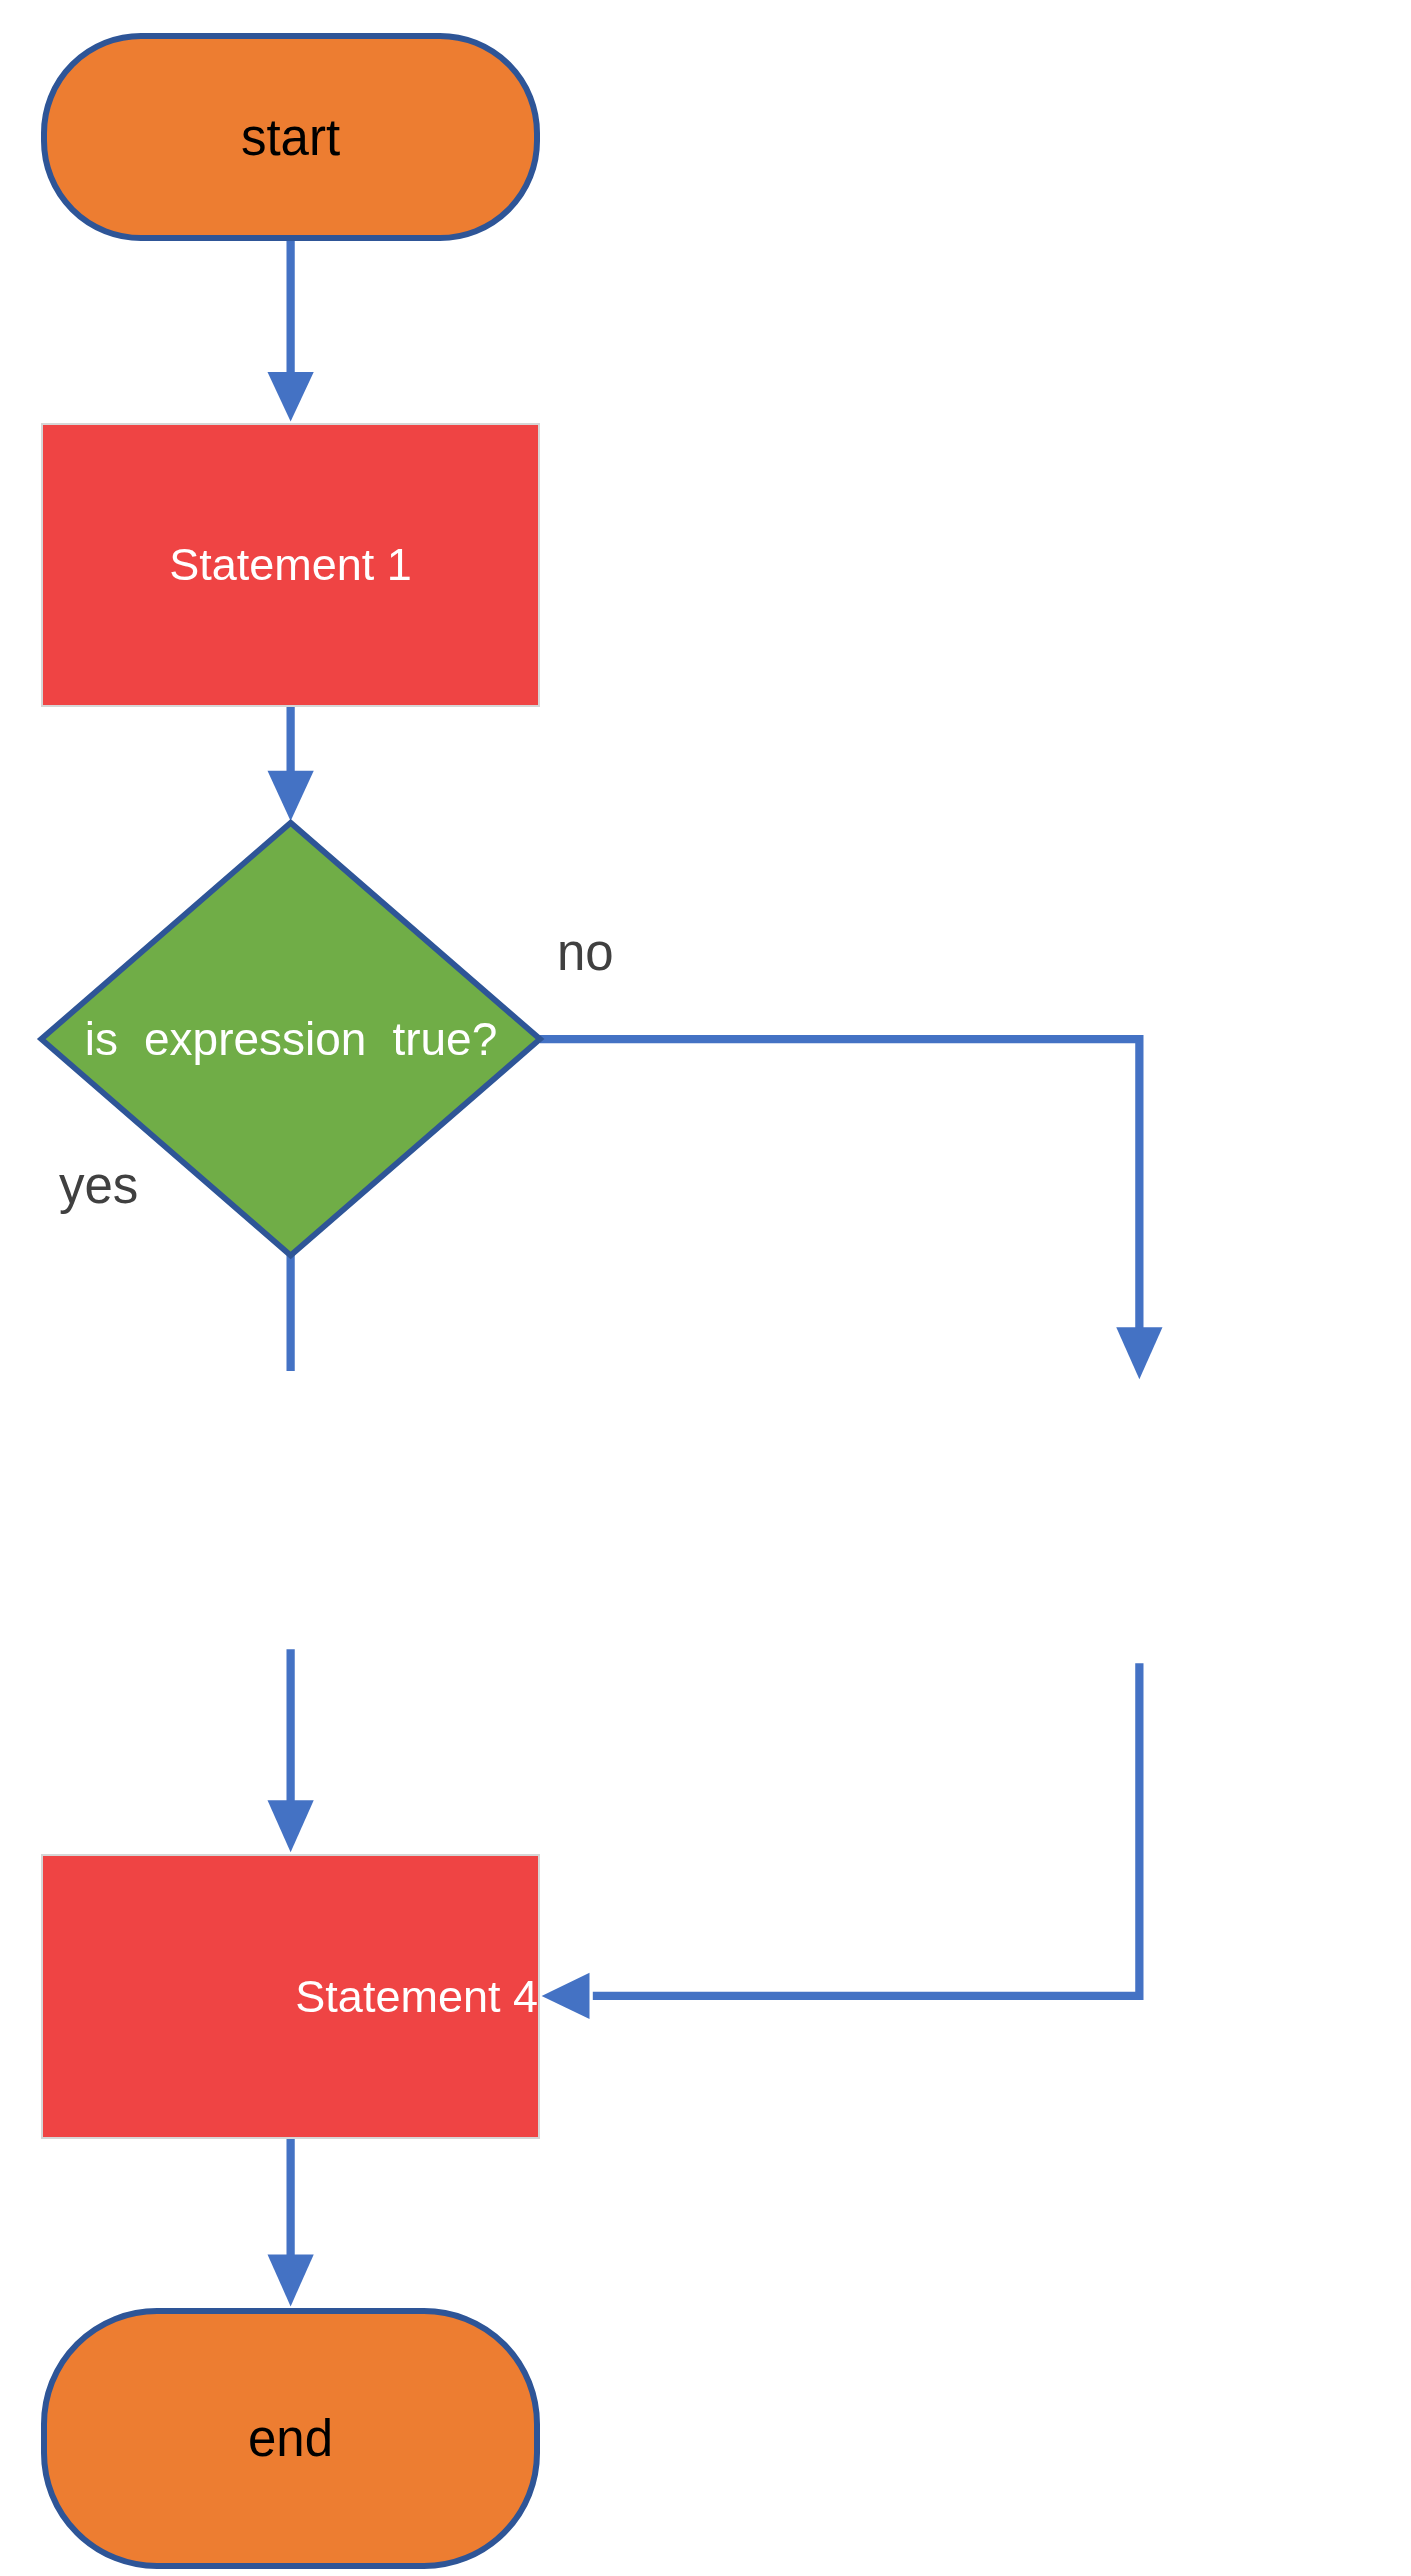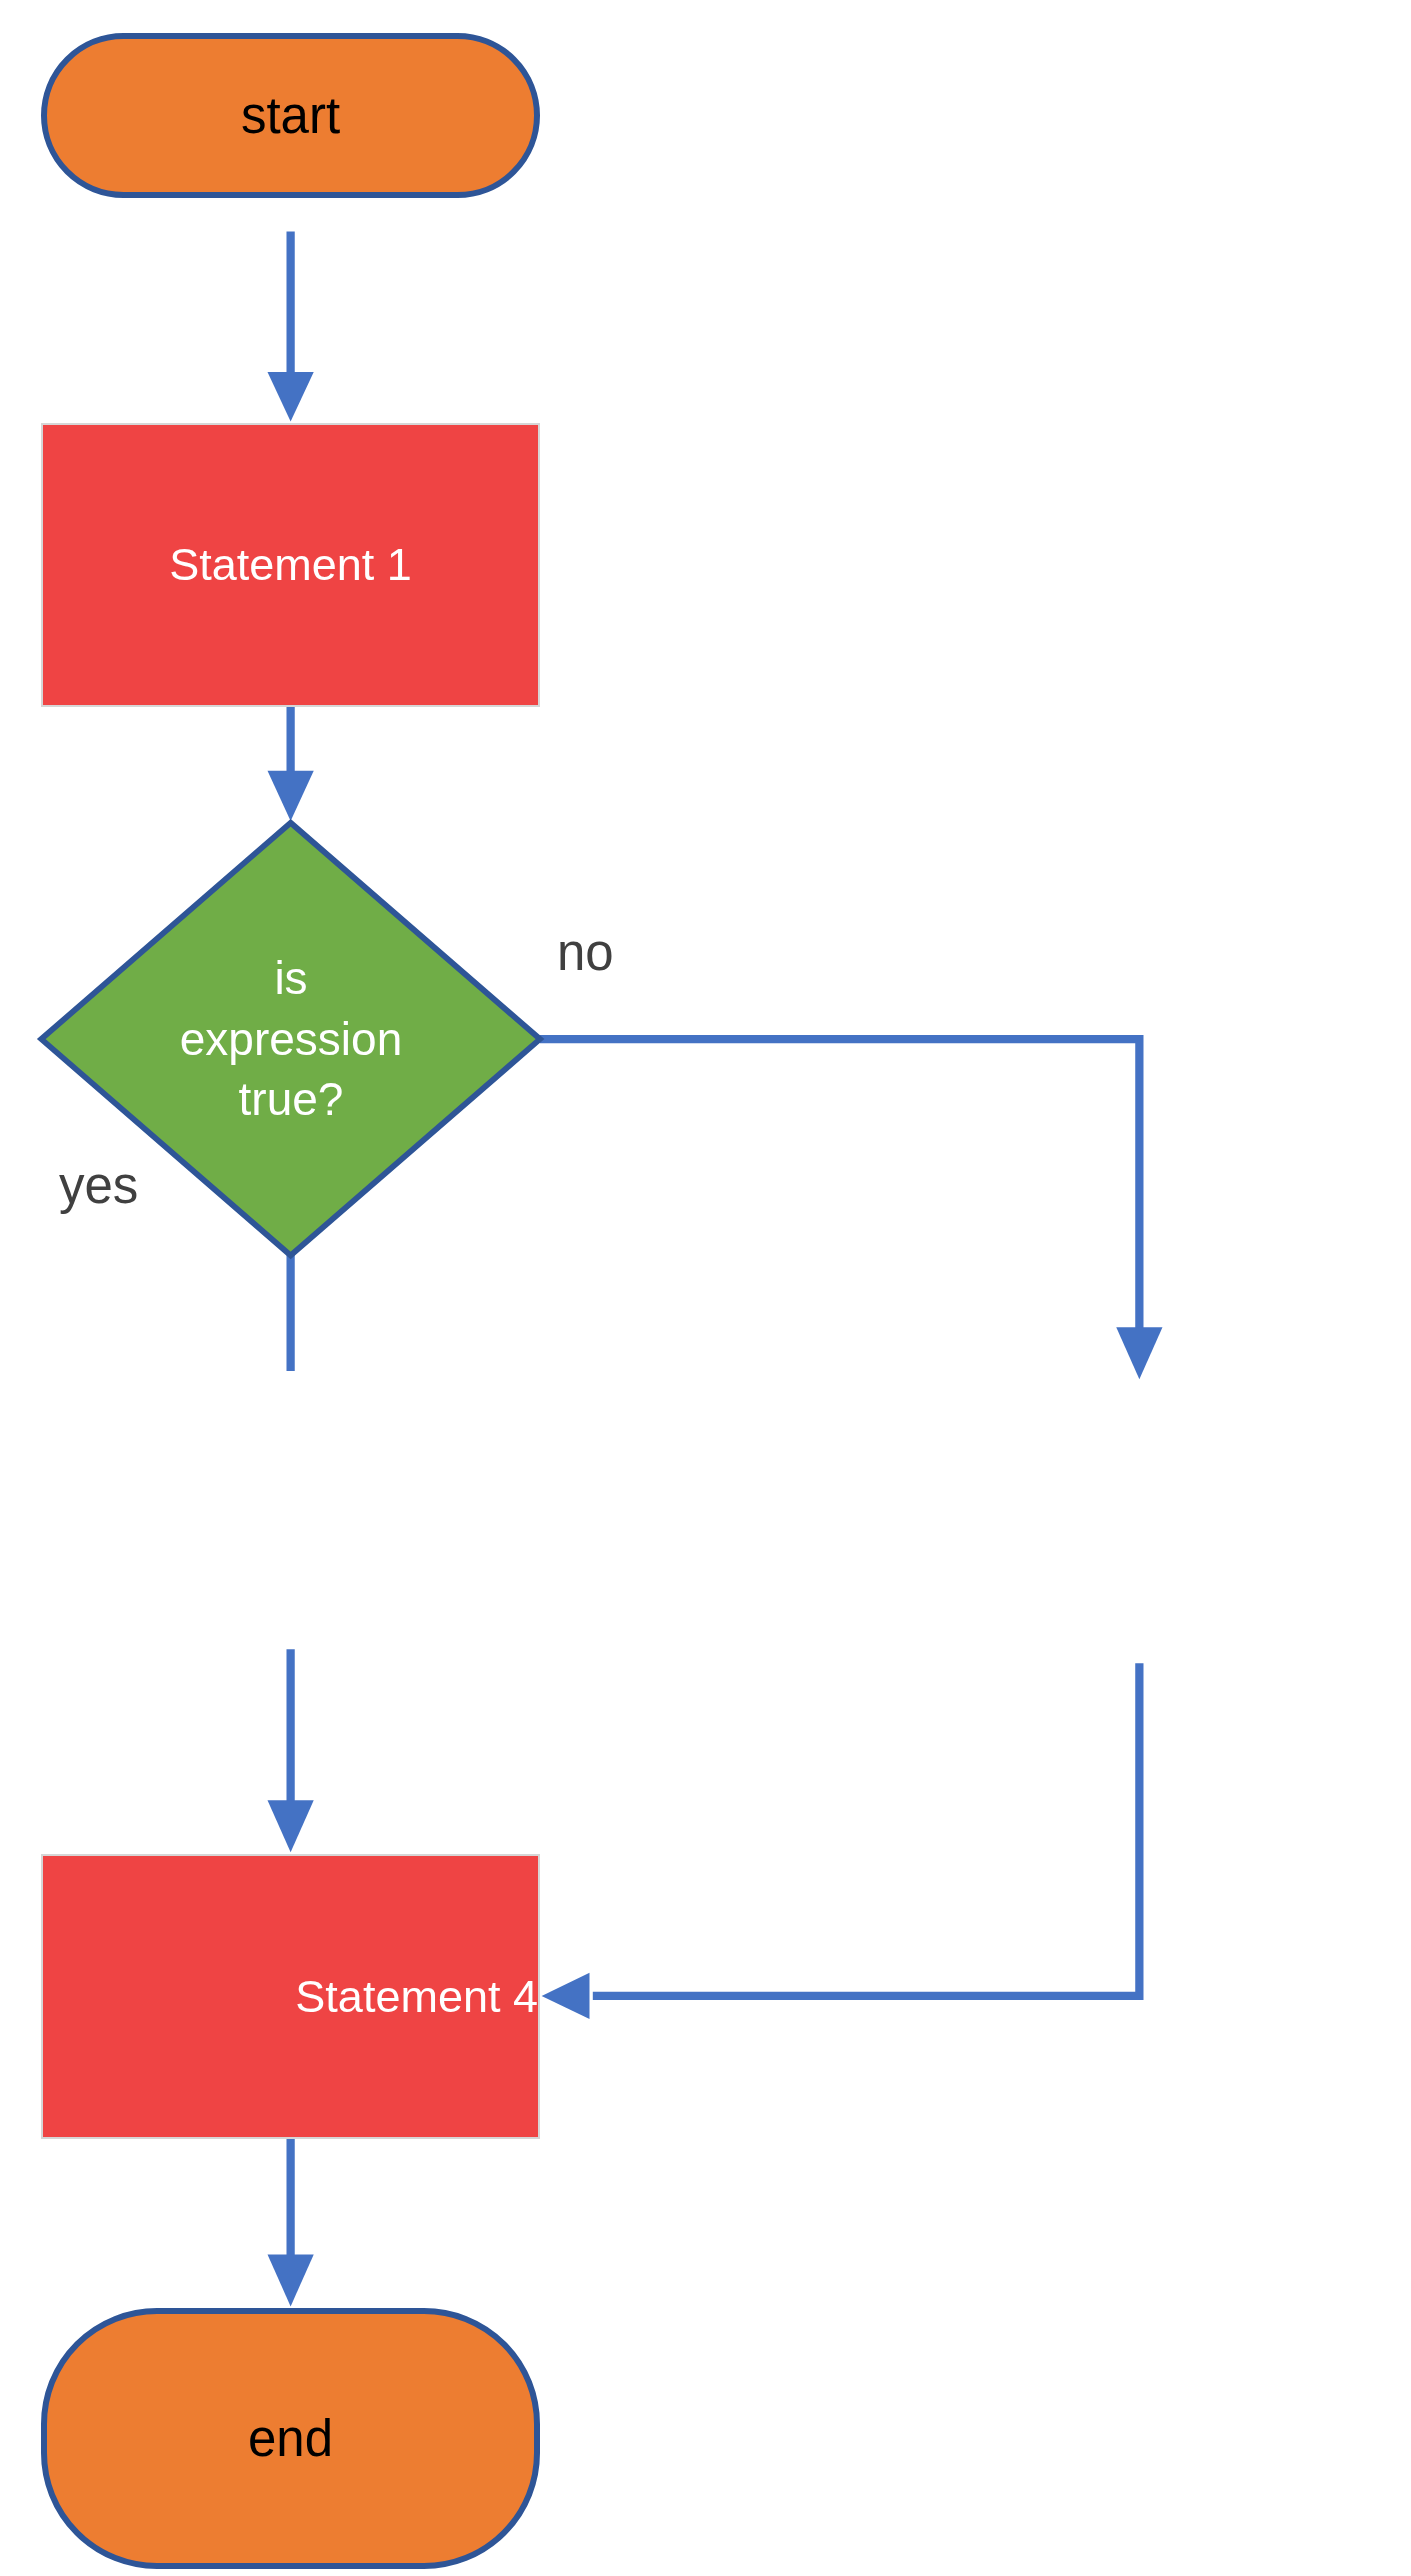--- a/index.html
+++ b/index.html
@@ -27,39 +27,40 @@
     color: #000000;
     font-size: 51px;
   }
   .process {
     background: #ef4444;
     border: 2.5px solid #D6D6D6;
     color: #ffffff;
     font-size: 45px;
   }
 
-  #node-start { left: 41px; top: 33px;  width: 499px; height: 165px; border-radius: 100px; }
+  #node-start { left: 41px; top: 33px;  width: 499px; height: 208px; border-radius: 100px; }
   #node-s1    { left: 41px; top: 423px; width: 499px; height: 284px; }
   #node-s2    { left: 41px; top: 1367px; width: 499px; height: 284px; }
   #node-s3    { left: 890px; top: 1381px; width: 499px; height: 284px; }
   #node-s4    { left: 41px; top: 1854px; width: 499px; height: 285px; justify-content: flex-end; }
   #node-end   { left: 41px; top: 2308px; width: 499px; height: 261px; border-radius: 116px; }
 
   .decision-text {
     position: absolute;
     left: 126px; top: 915px;
     width: 330px; height: 248px;
     display: flex;
-    flex-direction: column;
+    flex-direction: row;
     align-items: center;
     justify-content: center;
     color: #ffffff;
     font-size: 46px;
     line-height: 1.32;
     text-align: center;
+    gap: 26px;
   }
   .decision-text span { display: block; }
 
   .edge-label {
     position: absolute;
     color: #404040;
     font-size: 51px;
     line-height: 1;
     white-space: nowrap;
   }

